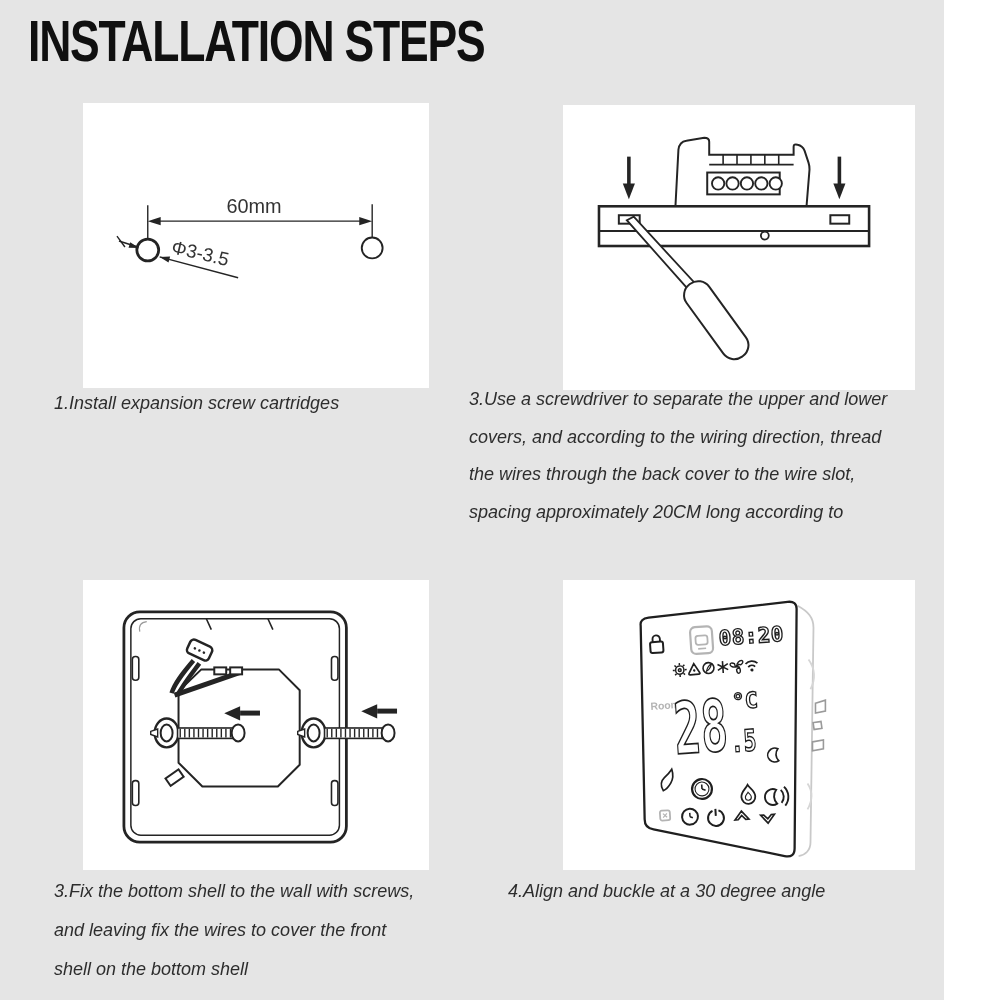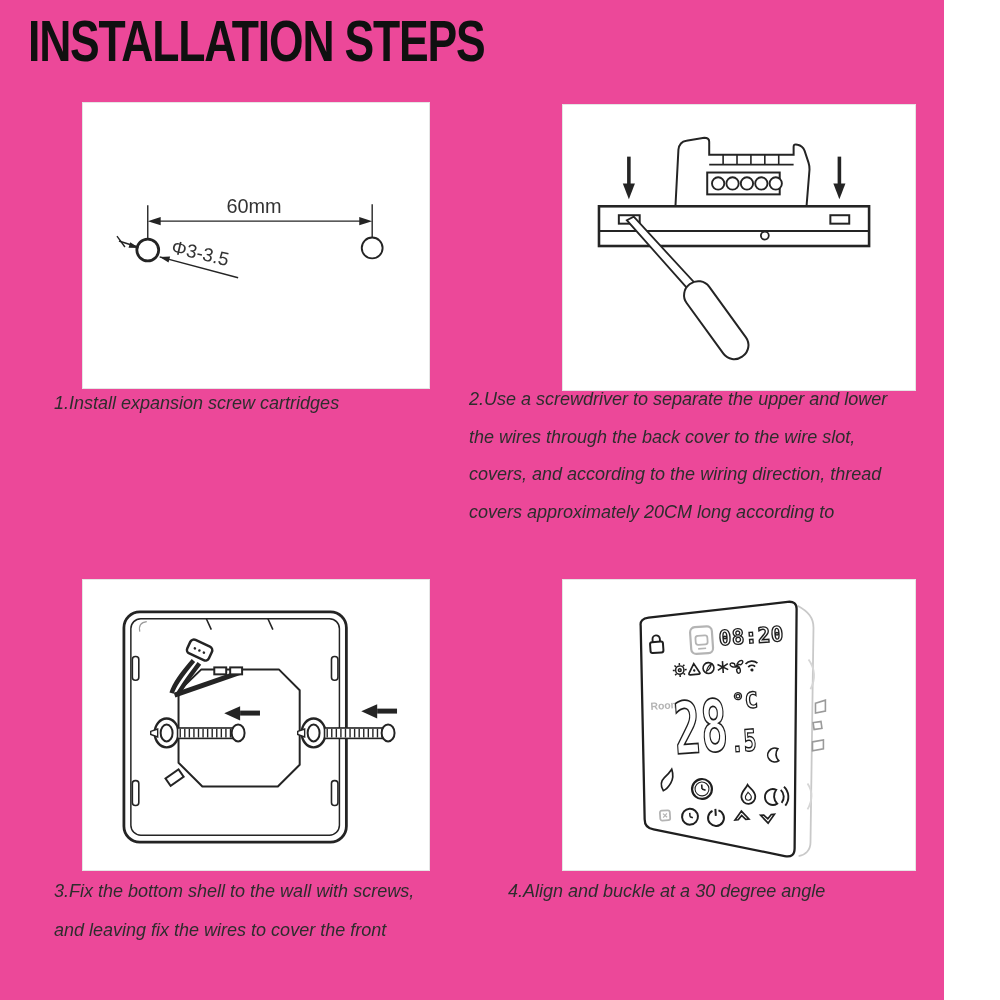--- a/index.html
+++ b/index.html
@@ -1,16 +1,16 @@
 <!DOCTYPE html>
 <html><head>
 <meta charset="utf-8">
 <style>
   html,body{margin:0;padding:0;background:#fff;}
-  .page{position:relative;width:944px;height:1000px;background:#ec4899;overflow:hidden;
+  .page{position:relative;width:944px;height:1000px;background:#e5e5e5;overflow:hidden;
         font-family:"Liberation Sans",sans-serif;}
   .title{position:absolute;left:28px;top:8px;margin:0;color:#101010;
          font-size:57px;font-weight:bold;letter-spacing:-1.5px;white-space:nowrap;}
   .title .squeeze{display:inline-block;transform:scaleX(0.78);transform-origin:left center;}
   .panel{position:absolute;background:#fff;border:1px solid #e5e5e5;box-sizing:border-box;}
   .p1{left:42px;top:88px;width:348px;height:287px;margin-top:14px;}
   .p2{left:522px;top:88px;width:354px;height:287px;}
   .p3{left:42px;top:563px;width:348px;height:292px;}
   .p4{left:522px;top:563px;width:354px;height:292px;}
   .panel svg{display:block;width:100%;height:100%;}
@@ -233,26 +233,27 @@
         <path transform="translate(86,193)" d="M-7,3.5 L0,-5 L7,3.5 L3.8,3.5 L0,-0.6 L-3.8,3.5 Z" fill="#fff" stroke="#1f1f1f" stroke-width="1.7"></path>
         <path transform="translate(112,197)" d="M-7,-3.5 L0,5 L7,-3.5 L3.8,-3.5 L0,0.6 L-3.8,-3.5 Z" fill="#fff" stroke="#1f1f1f" stroke-width="1.7"></path>
       </g>
     </svg>
   </figure>
 
   <div class="caption c1">
     <div class="cap-line">1.Install expansion screw cartridges</div>
   </div>
   <div class="caption c2">
-    <div class="cap-line">2.Use a screwdriver to separate the upper and lower</div>
+    <div class="cap-line">3.Use a screwdriver to separate the upper and lower</div>
+    <div class="cap-line">covers, and according to the wiring direction, thread</div>
     <div class="cap-line">the wires through the back cover to the wire slot,</div>
-    <div class="cap-line">covers, and according to the wiring direction, thread</div>
-    <div class="cap-line">covers approximately 20CM long according to</div>
+    <div class="cap-line">spacing approximately 20CM long according to</div>
   </div>
   <div class="caption c3">
     <div class="cap-line">3.Fix the bottom shell to the wall with screws,</div>
     <div class="cap-line">and leaving fix the wires to cover the front</div>
+    <div class="cap-line">shell on the bottom shell</div>
   </div>
   <div class="caption c4">
     <div class="cap-line">4.Align and buckle at a 30 degree angle</div>
   </div>
 
 </div>
 
 </body></html>

